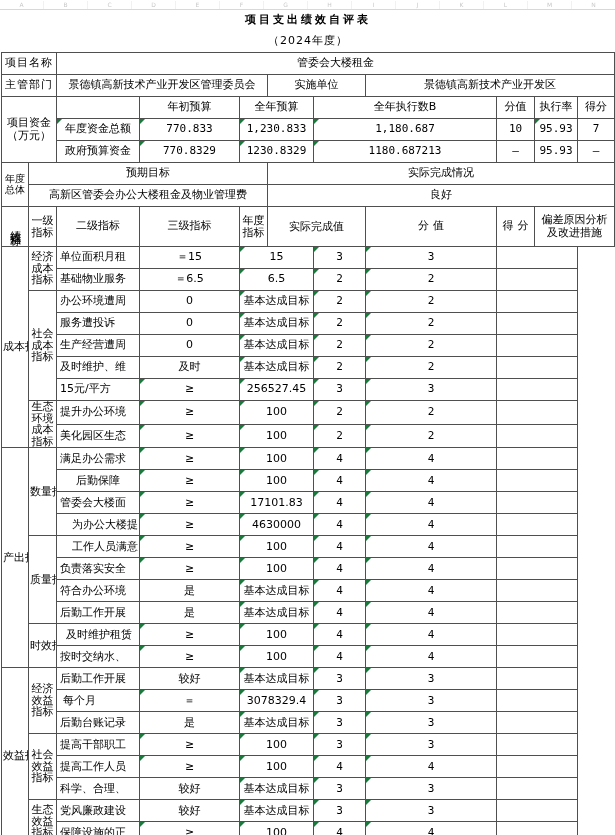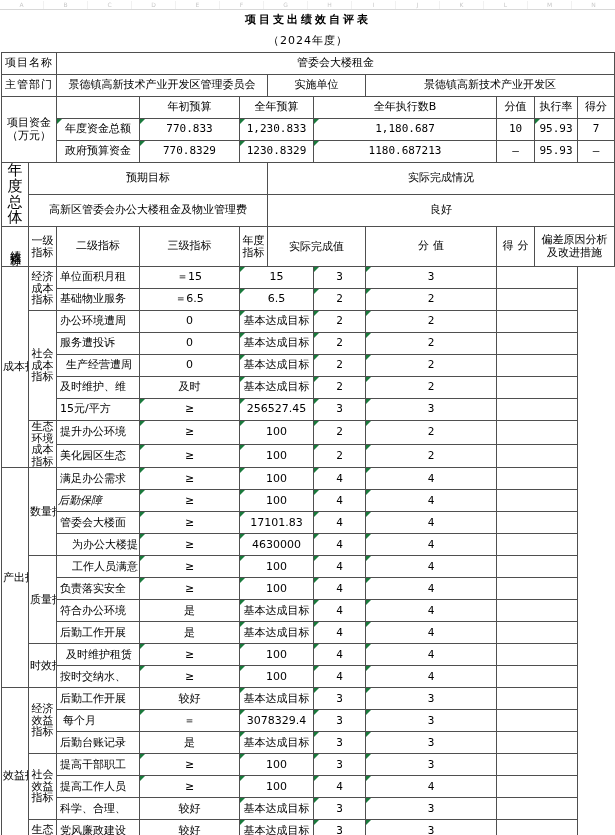--- a/index.html
+++ b/index.html
@@ -156,21 +156,21 @@
     <td class="num mark">770.8329</td>
     <td class="num mark" colspan="2">1230.8329</td>
     <td class="num mark" colspan="2">1180.687213</td>
     <td class="num">—</td>
     <td class="num">95.93</td>
     <td class="num">—</td>
   </tr>
 
   <tr>
     <td rowspan="2" style="height:30px">
-      <div class="wrap2" style="font-size:15px">年度总体</div>
+      <div class="wrap2" style="font-size:10px">年度总体</div>
     </td>
     <td colspan="4">预期目标</td>
     <td colspan="6">实际完成情况</td>
   </tr>
   <tr>
     <td colspan="4">高新区管委会办公大楼租金及物业管理费</td>
     <td colspan="6">良好</td>
   </tr>
 
   <tr>
@@ -231,21 +231,21 @@
         </tr>
         <tr>
           <td style="text-align: left; padding-left: 3px;">服务遭投诉</td>
           <td>0</td>
           <td class="mark" colspan="2">基本达成目标</td>
           <td class="num mark">2</td>
           <td class="num mark">2</td>
           <td colspan="2"></td>
         </tr>
         <tr>
-          <td style="text-align: center; padding-left: 3px; margin-top: 21px;">生产经营遭周</td>
+          <td style="text-align: left; padding-left: 3px; margin-top: 21px;">生产经营遭周</td>
           <td>0</td>
           <td class="mark" colspan="2">基本达成目标</td>
           <td class="num mark">2</td>
           <td class="num mark">2</td>
           <td colspan="2"></td>
         </tr>
         <tr>
           <td style="text-align: left; padding-left: 3px;">及时维护、维</td>
           <td>及时</td>
           <td class="mark" colspan="2">基本达成目标</td>
@@ -284,21 +284,21 @@
           <td rowspan="10">产出指标</td>
           <td rowspan="4">数量指标</td>
           <td style="text-align: left; padding-left: 3px;">满足办公需求</td>
           <td class="mark">≥</td>
           <td class="mark" colspan="2">100</td>
           <td class="num mark">4</td>
           <td class="num mark">4</td>
           <td colspan="2"></td>
         </tr>
         <tr>
-          <td style="text-align: left; padding-left: 1px; font-style: italic;">后勤保障</td>
+          <td style="text-align: center; padding-left: 1px;">后勤保障</td>
           <td class="mark">≥</td>
           <td class="mark" colspan="2">100</td>
           <td class="num mark">4</td>
           <td class="num mark">4</td>
           <td colspan="2"></td>
         </tr>
         <tr>
           <td style="text-align: left; padding-left: 3px;">管委会大楼面</td>
           <td class="mark">≥</td>
           <td class="mark" colspan="2">17101.83</td>

